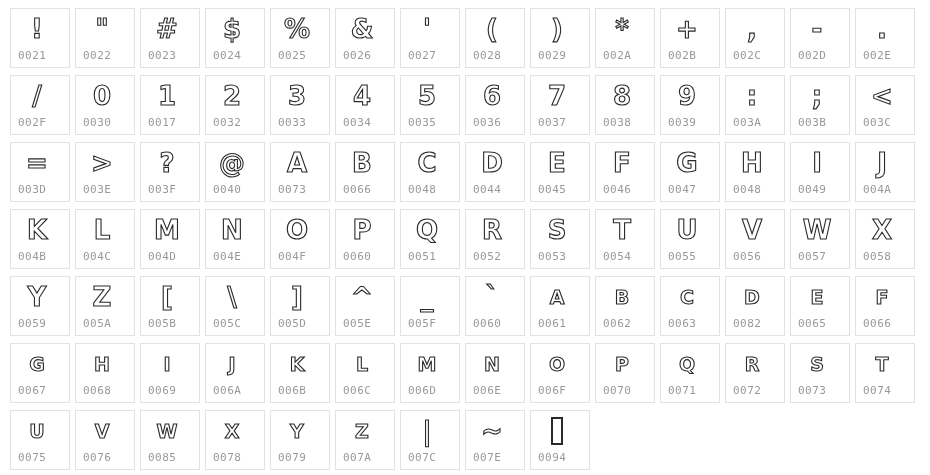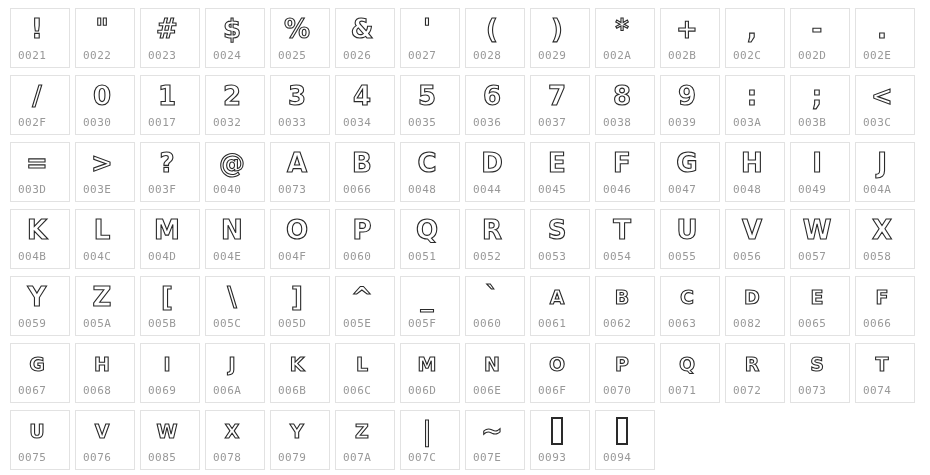--- a/index.html
+++ b/index.html
@@ -434,19 +434,15 @@
     <div class="cell">
       <span class="glyph lg">|</span>
       <span class="code">007C</span>
     </div>
     <div class="cell">
       <span class="glyph lg">~</span>
       <span class="code">007E</span>
     </div>
     <div class="cell">
       <span class="glyph box"></span>
-      <span class="code">0093</span>
-    </div>
-    <div class="cell">
-      <span class="glyph box"></span>
       <span class="code">0094</span>
     </div>
   </div>
 
 </body></html>

